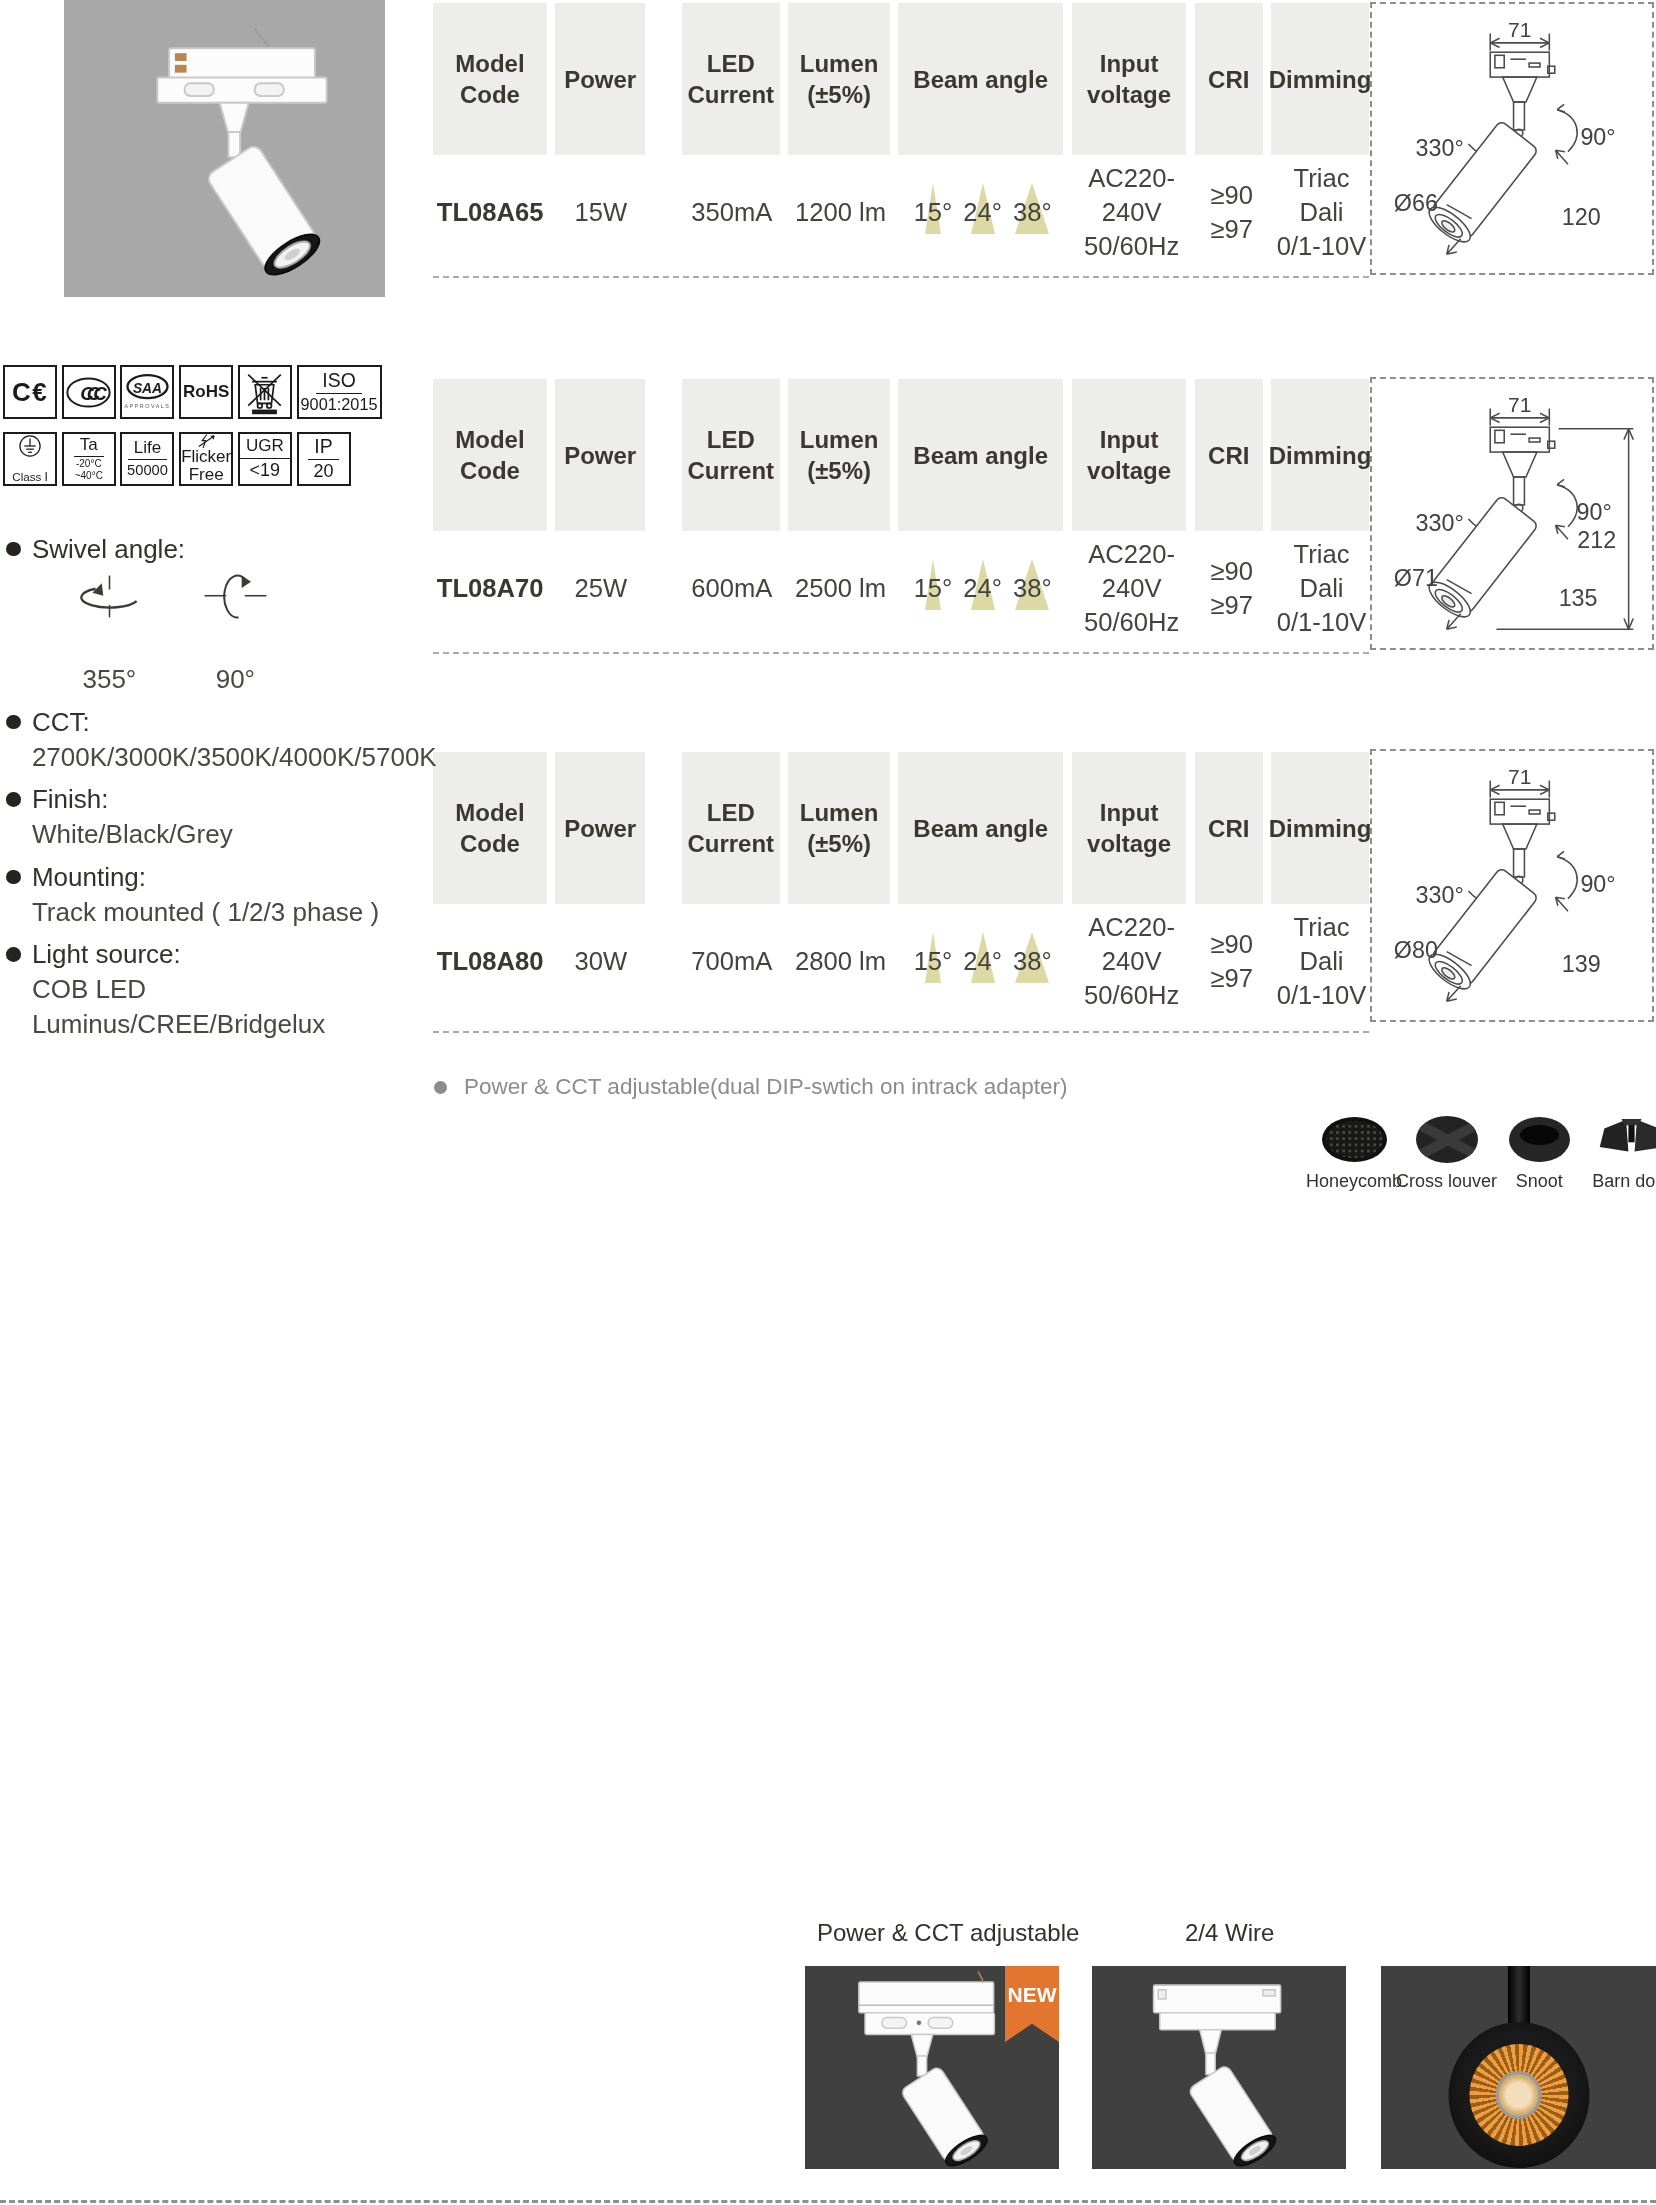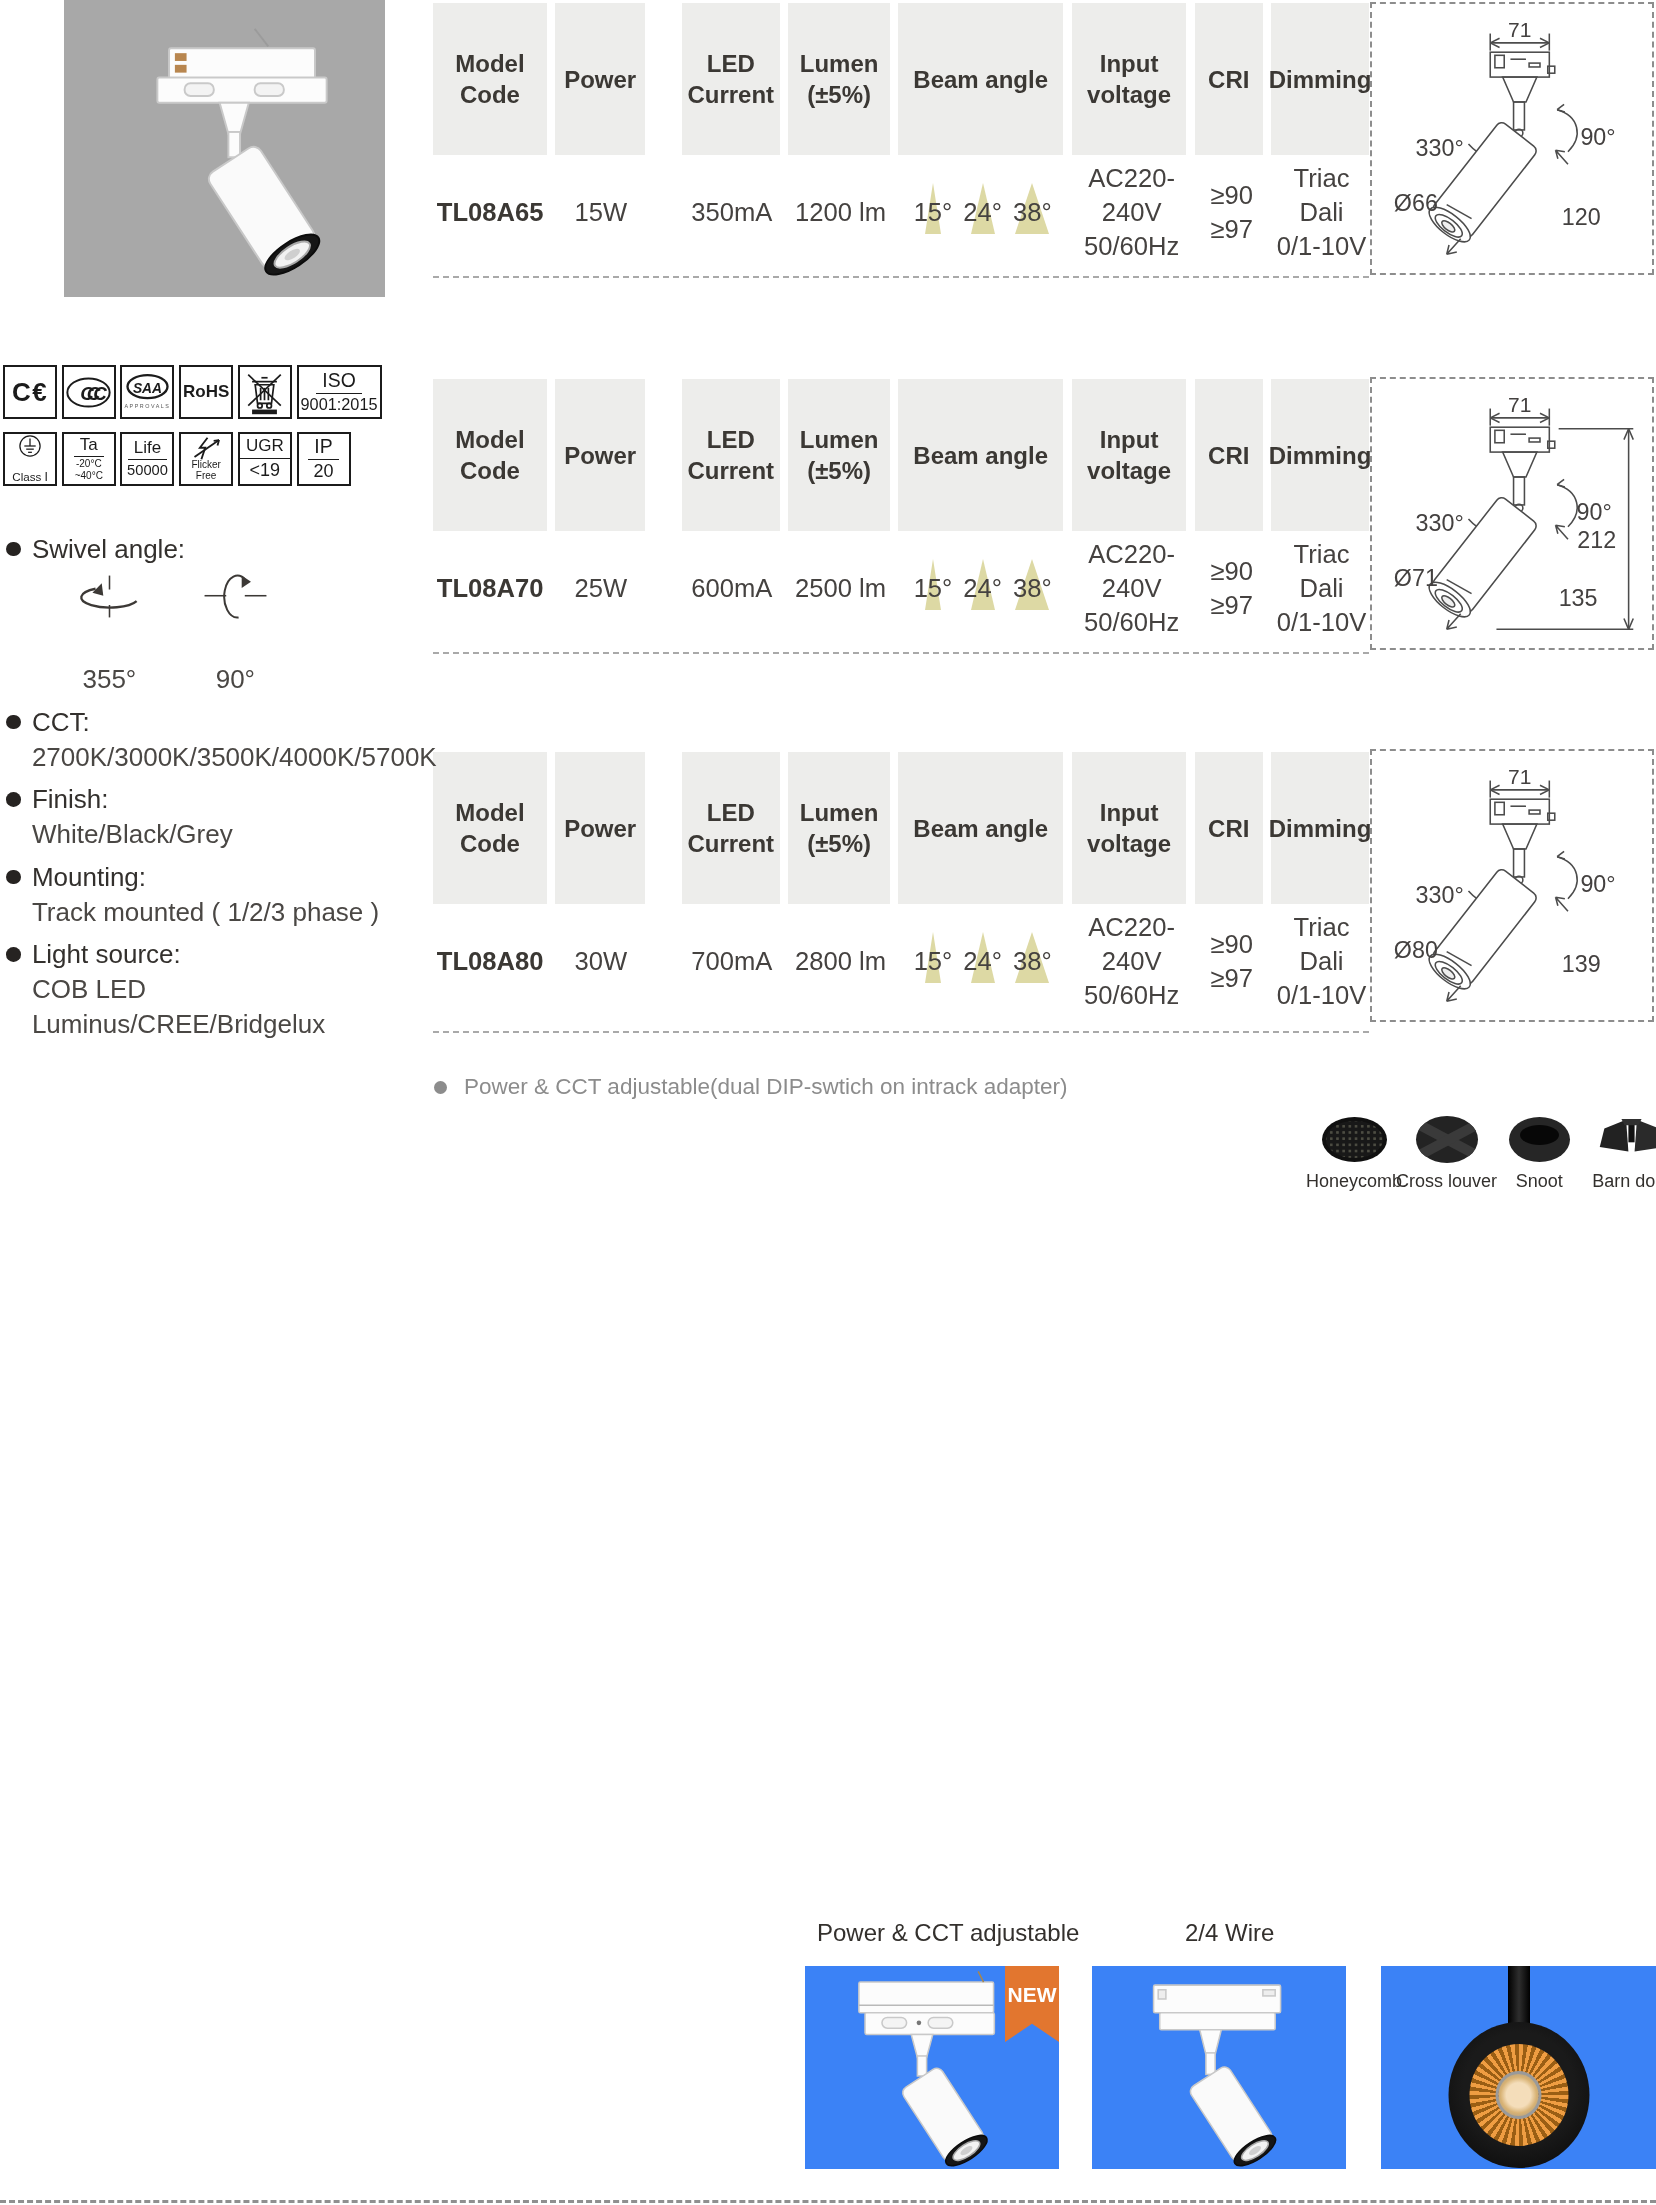--- a/index.html
+++ b/index.html
@@ -45,21 +45,21 @@
   .cert{border:2.3px solid #1b1b1b;background:#fff;width:50px;height:50px;box-sizing:content-box;
         display:flex;flex-direction:column;align-items:center;justify-content:center;color:#1b1b1b;}
   .cert.wide{width:81px;}
   .ce-g{font-size:26px;font-weight:600;letter-spacing:1.6px;}
   .rohs-g{font-size:17px;font-weight:600;}
   .cert-top{font-size:17px;line-height:1.1;border-bottom:1.6px solid #1b1b1b;padding:0 6.2px 1.6px 6.2px;}
   .cert-sub{font-size:14.7px;line-height:1.15;padding-top:1.6px;}
   .cert-sub.small{font-size:10px;line-height:1.2;}
   .cert-sub.big{font-size:18px;}
   .classlabel{font-size:11.6px;margin-top:12px;}
-  .flickerlabel{font-size:10px;line-height:1.05;text-align:center;}
+  .flickerlabel{font-size:17px;line-height:1.05;text-align:center;}
 
   
   .features{position:absolute;left:6.2px;top:534px;width:388px;}
   .feat{display:flex;margin-bottom:11px;}
   .dot{width:14.7px;height:14.7px;border-radius:50%;background:#262321;margin:7.8px 11px 0 0;flex:none;}
   .ftxt{font-size:26px;line-height:1.22;}
   .ftitle{font-weight:normal;color:#33302d;}
   .fval{color:#4a4744;margin-top:3.1px;}
   .swivel-icons{display:flex;gap:47px;margin:7.8px 0 0 31px;}
   .sw-item{display:flex;flex-direction:column;align-items:center;gap:44px;}
@@ -83,21 +83,21 @@
   .crosslouver:before{transform:rotate(28deg);}
   .crosslouver:after{transform:rotate(-28deg);}
   .snoot{position:relative;width:61px;height:45px;border-radius:50%;background:#262626;}
   .snoot:after{content:"";position:absolute;left:11px;top:7.8px;width:39px;height:20px;border-radius:50%;background:#070707;}
   .barndoor{width:67px;height:48px;}
 
   
   .cap{position:absolute;font-size:24px;color:#33302d;}
   .cap1{left:817px;top:1919px;}
   .cap2{left:1185px;top:1919px;}
-  .bimg{position:absolute;top:1966px;height:203px;background:#3b82f6;overflow:hidden;}
+  .bimg{position:absolute;top:1966px;height:203px;background:#404040;overflow:hidden;}
   .bimg.i1{left:805px;width:254px;}
   .bimg.i2{left:1092px;width:254px;}
   .bimg.i3{left:1381px;width:275px;}
   .ribbon{position:absolute;top:0;right:0;width:54px;height:76px;background:#e2762f;
           clip-path:polygon(0 0,100% 0,100% 100%,50% 76%,0 100%);
           display:flex;justify-content:center;}
   .ribbon span{color:#fff;font-weight:bold;font-size:21px;margin-top:17px;}
   .lamp3-stalk{position:absolute;left:50%;top:0;width:22px;height:73px;transform:translateX(-50%);
           background:linear-gradient(90deg,#000 0%,#2e2e2e 50%,#000 100%);}
   .lamp3-face{position:absolute;left:50%;top:56px;transform:translateX(-50%);width:141px;height:146px;border-radius:50%;

